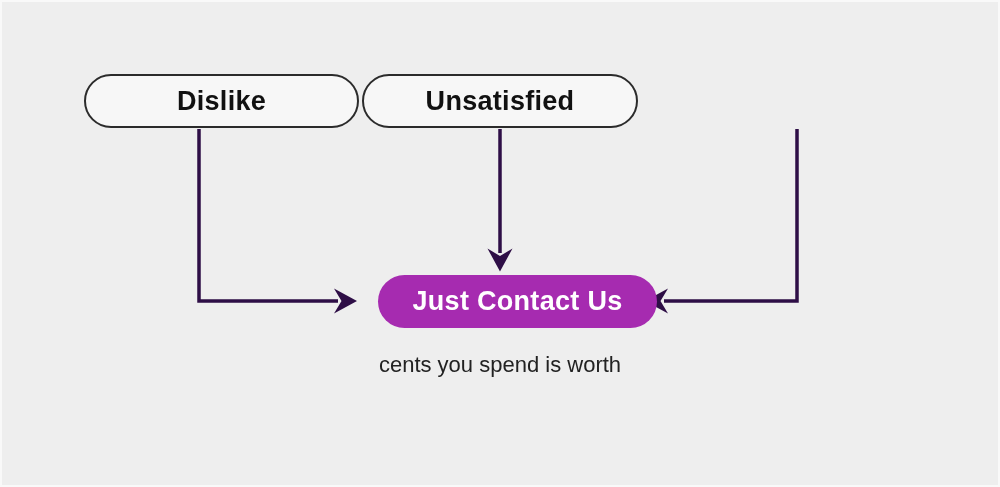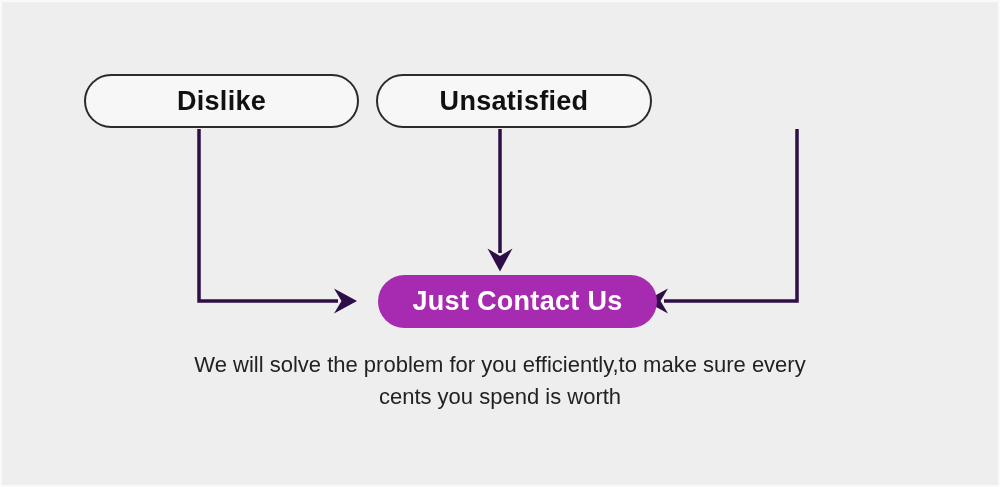--- a/index.html
+++ b/index.html
@@ -26,21 +26,21 @@
     border-radius: 28px;
     display: flex;
     align-items: center;
     justify-content: center;
     font-size: 27px;
     font-weight: bold;
     color: #111111;
     letter-spacing: 0.3px;
   }
   .pill-1 { left: 84px;  width: 275px; }
-  .pill-2 { left: 376px; width: 276px; }
+  .pill-2 { left: 362px; width: 276px; }
   .pill-3 { left: 658px; width: 277px; }
   .cta {
     position: absolute;
     left: 378px;
     top: 275px;
     width: 279px;
     height: 53px;
     background: var(--cta-fill, #a62bb0);
     border-radius: 27px;
     display: flex;
@@ -108,17 +108,16 @@
       <path d="M 797 129 L 797 301 L 664 301"></path>
       <polygon points="645,301 668,288.5 660.5,301 668,313.5"></polygon>
     </g>
   </svg>
 
   <div class="cta">
     <span>Just Contact Us</span>
   </div>
 
   <div class="caption">
-    <div>We will solve the problem for you efficiently,to make sure every</div>
     <div>cents you spend is worth</div>
   </div>
 
 </div>
 
 </body></html>

